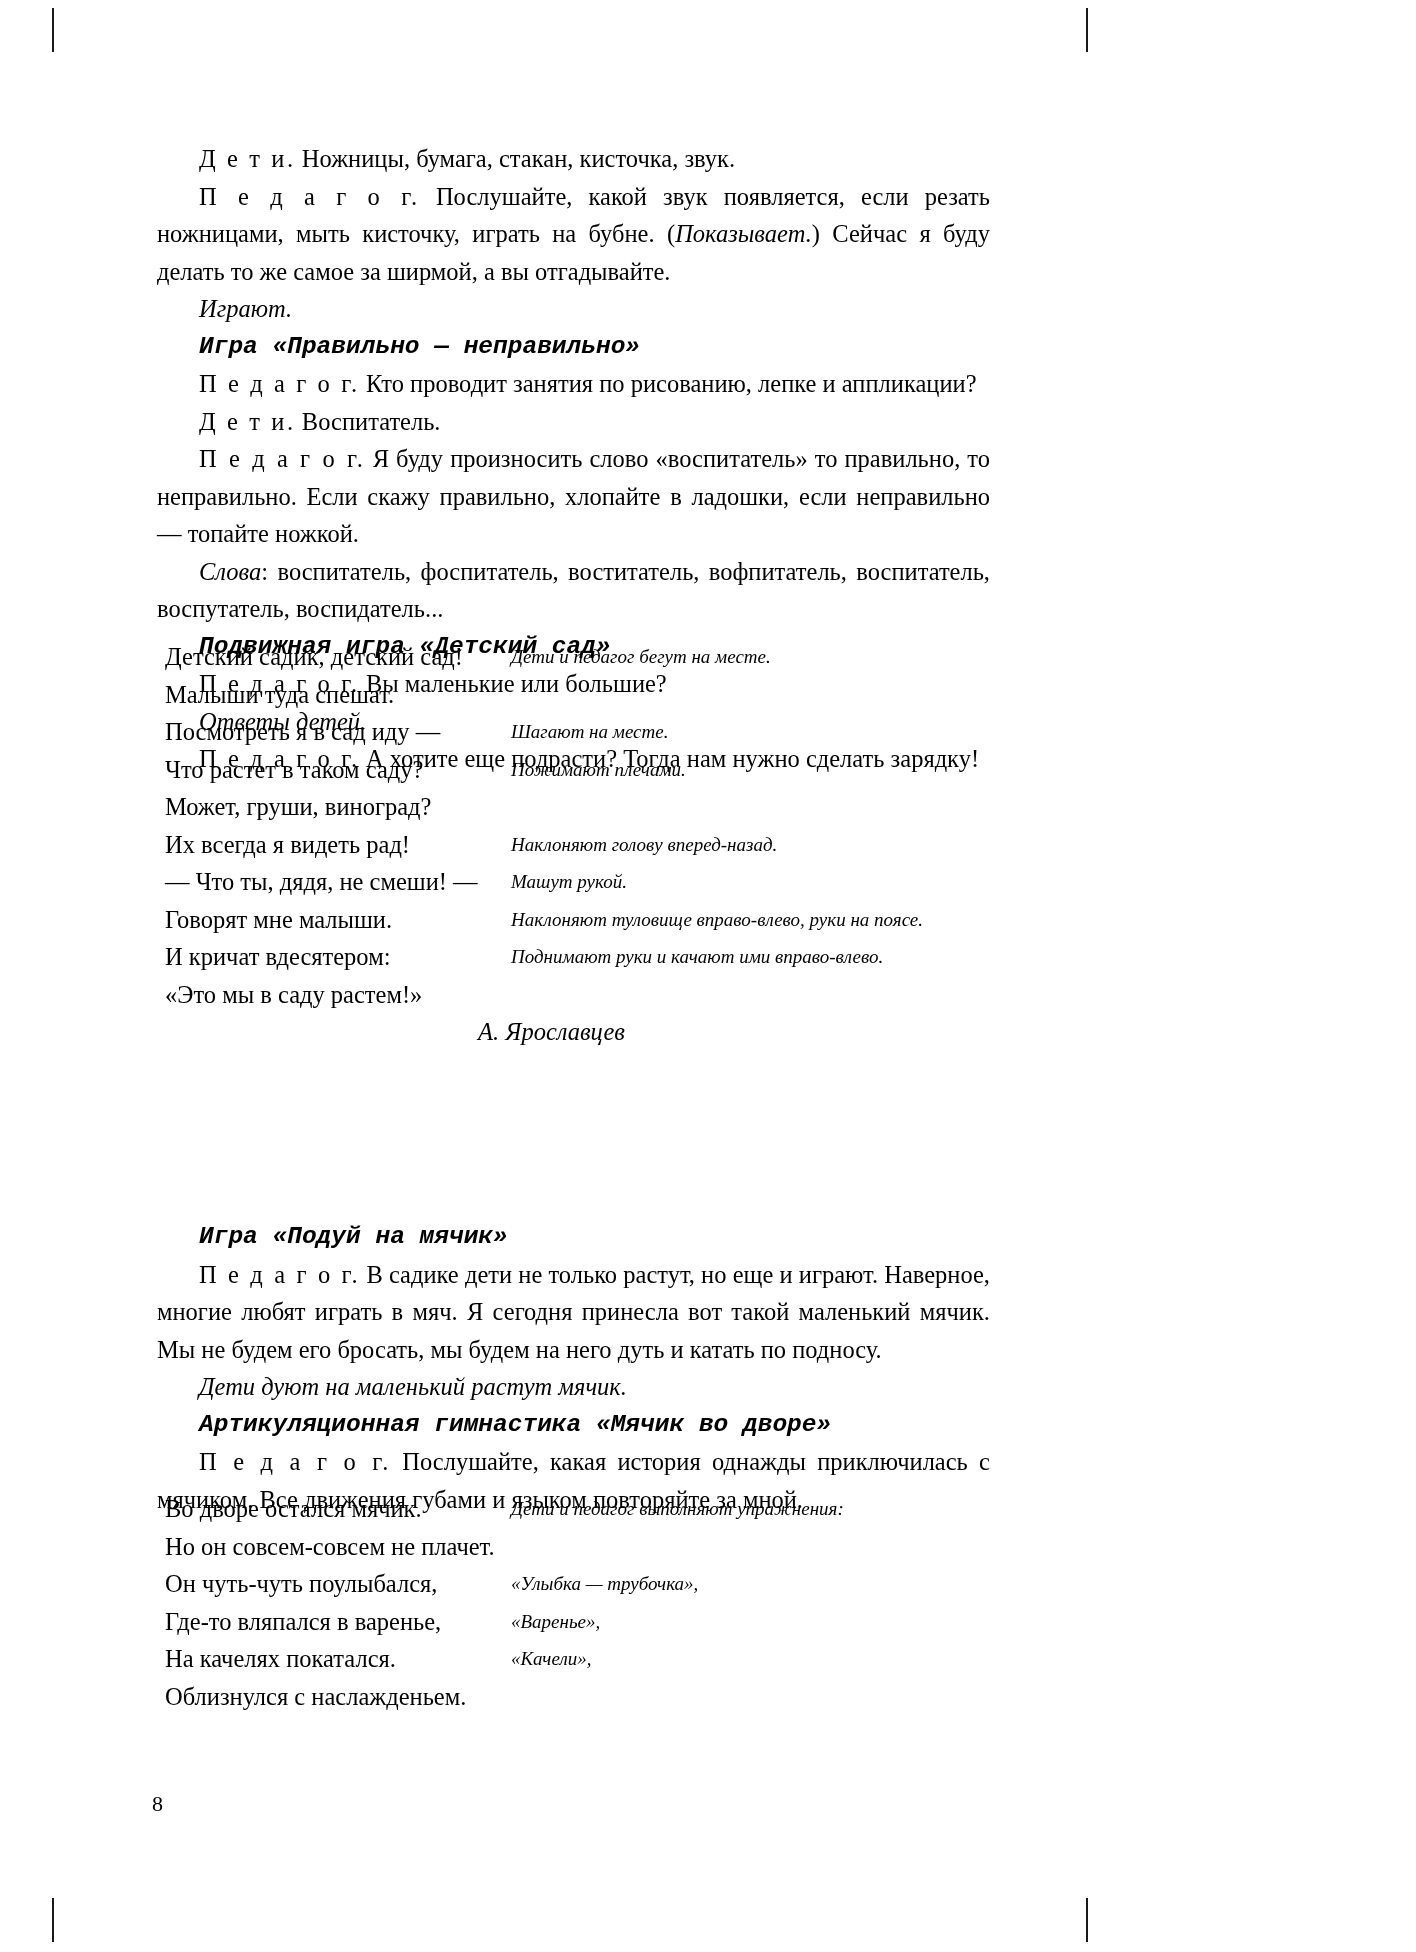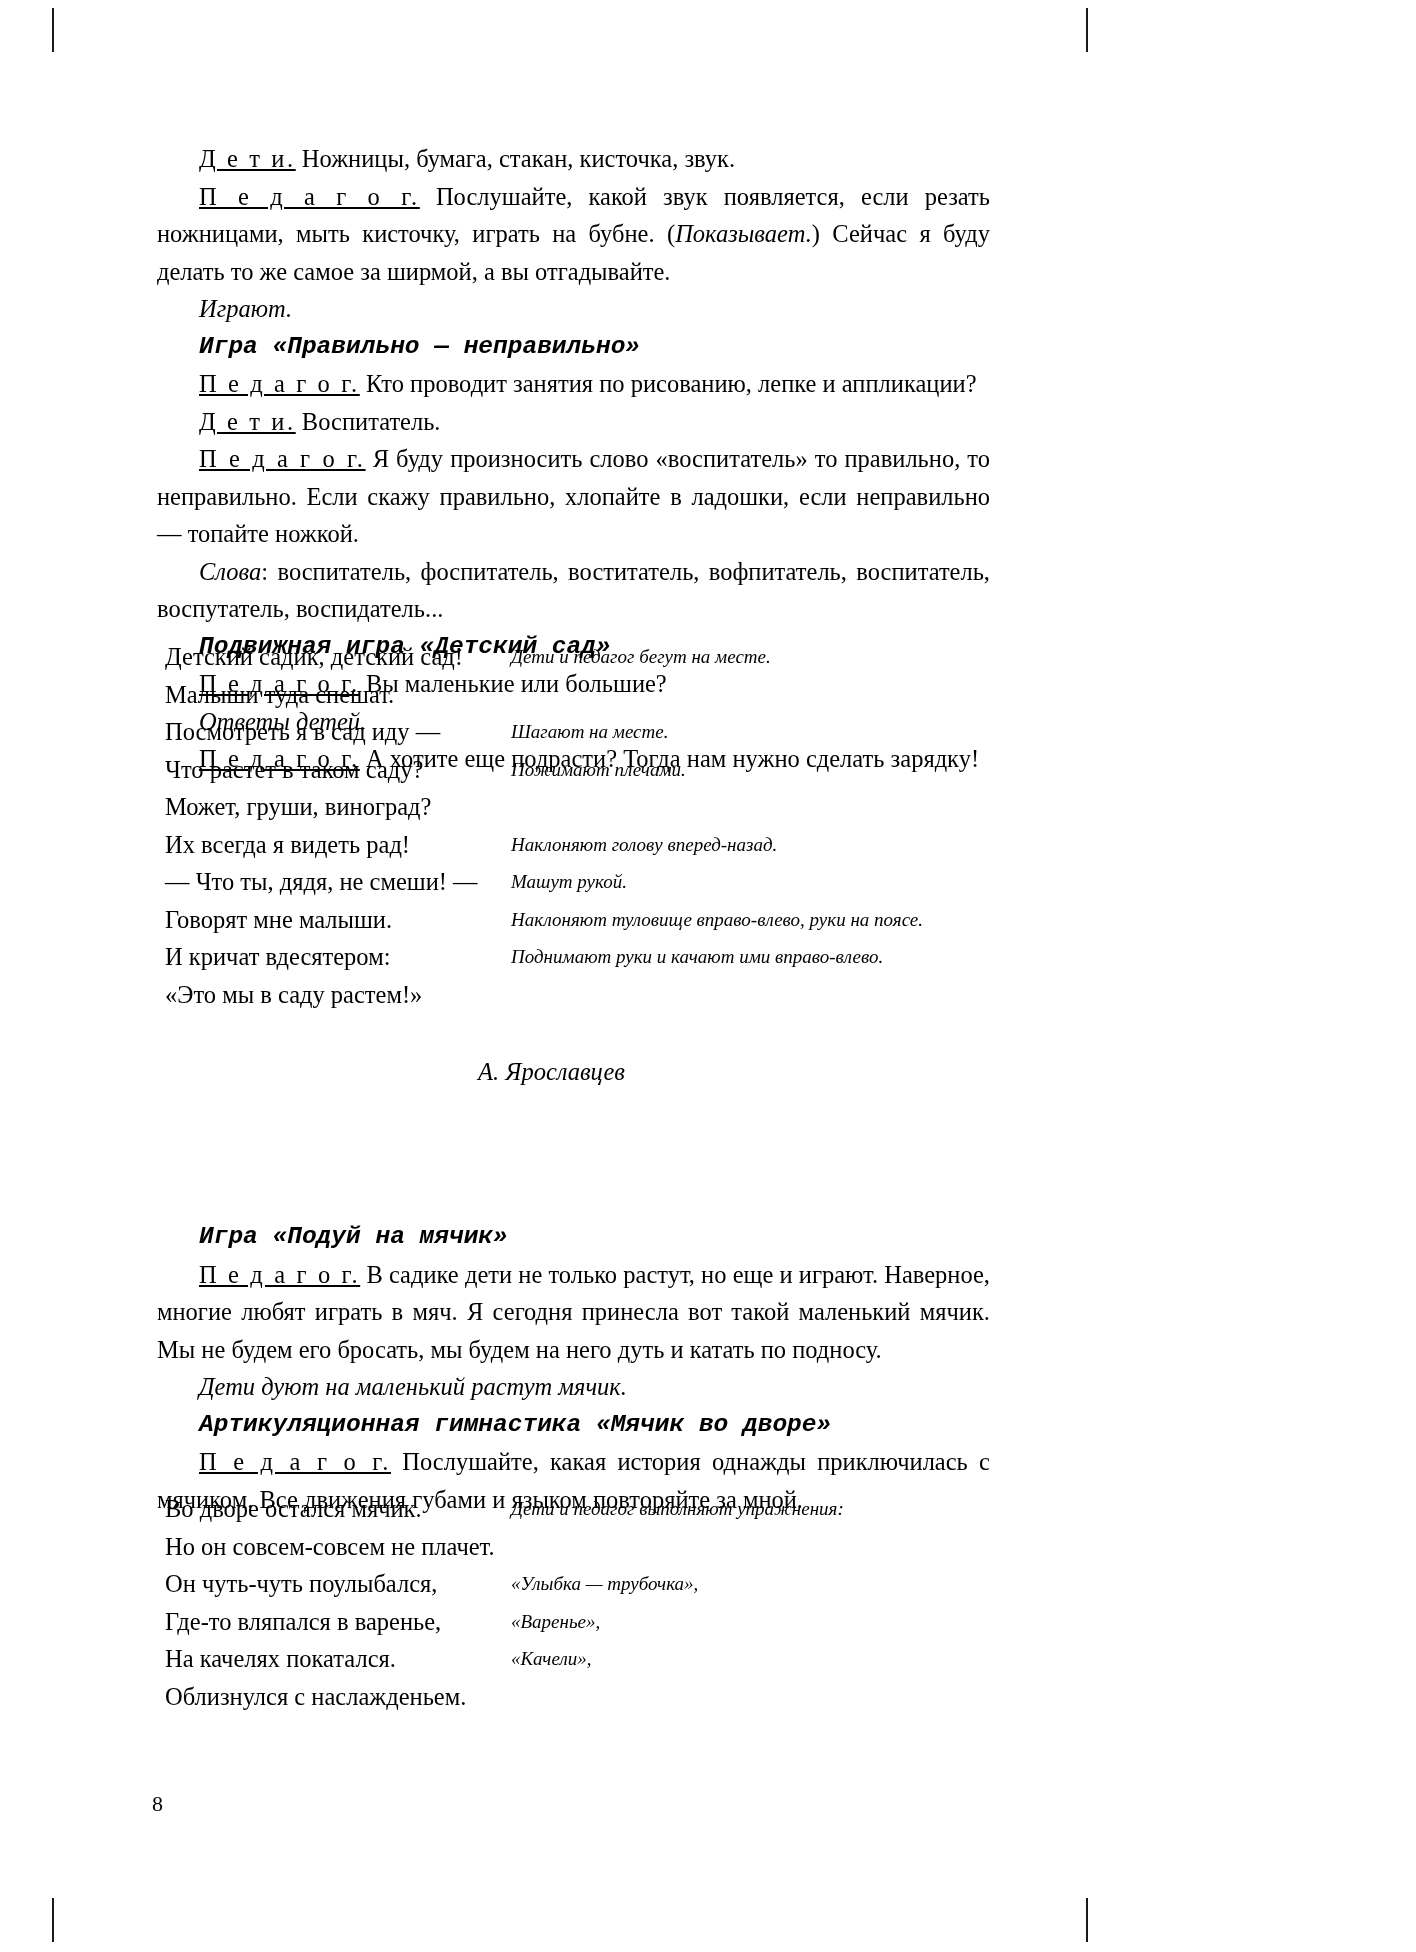--- a/index.html
+++ b/index.html
@@ -44,21 +44,20 @@
     text-align: justify;
     text-justify: inter-word;
     -webkit-hyphens: none;
     hyphens: none;
   }
   p.para {
     text-indent: 42px;
   }
   .speaker {
     letter-spacing: 2.6px;
-    text-decoration: underline;
   }
   .it { font-style: italic; }
   p.stage {
     text-indent: 42px;
     font-style: italic;
   }
   p.head {
     text-indent: 42px;
     font-style: italic;
     font-weight: bold;
@@ -88,21 +87,20 @@
     left: 354px;
     top: 0;
     font-size: 19px;
     line-height: 37.5px;
     font-style: italic;
     white-space: nowrap;
   }
   .verse-author {
     position: relative;
     height: 37.5px;
-    margin-top: 40px;
   }
   .verse-author span {
     position: absolute;
     left: 8px;
     top: 0;
     width: 460px;
     text-align: right;
     font-size: 24.5px;
     line-height: 37.5px;
     font-style: italic;

